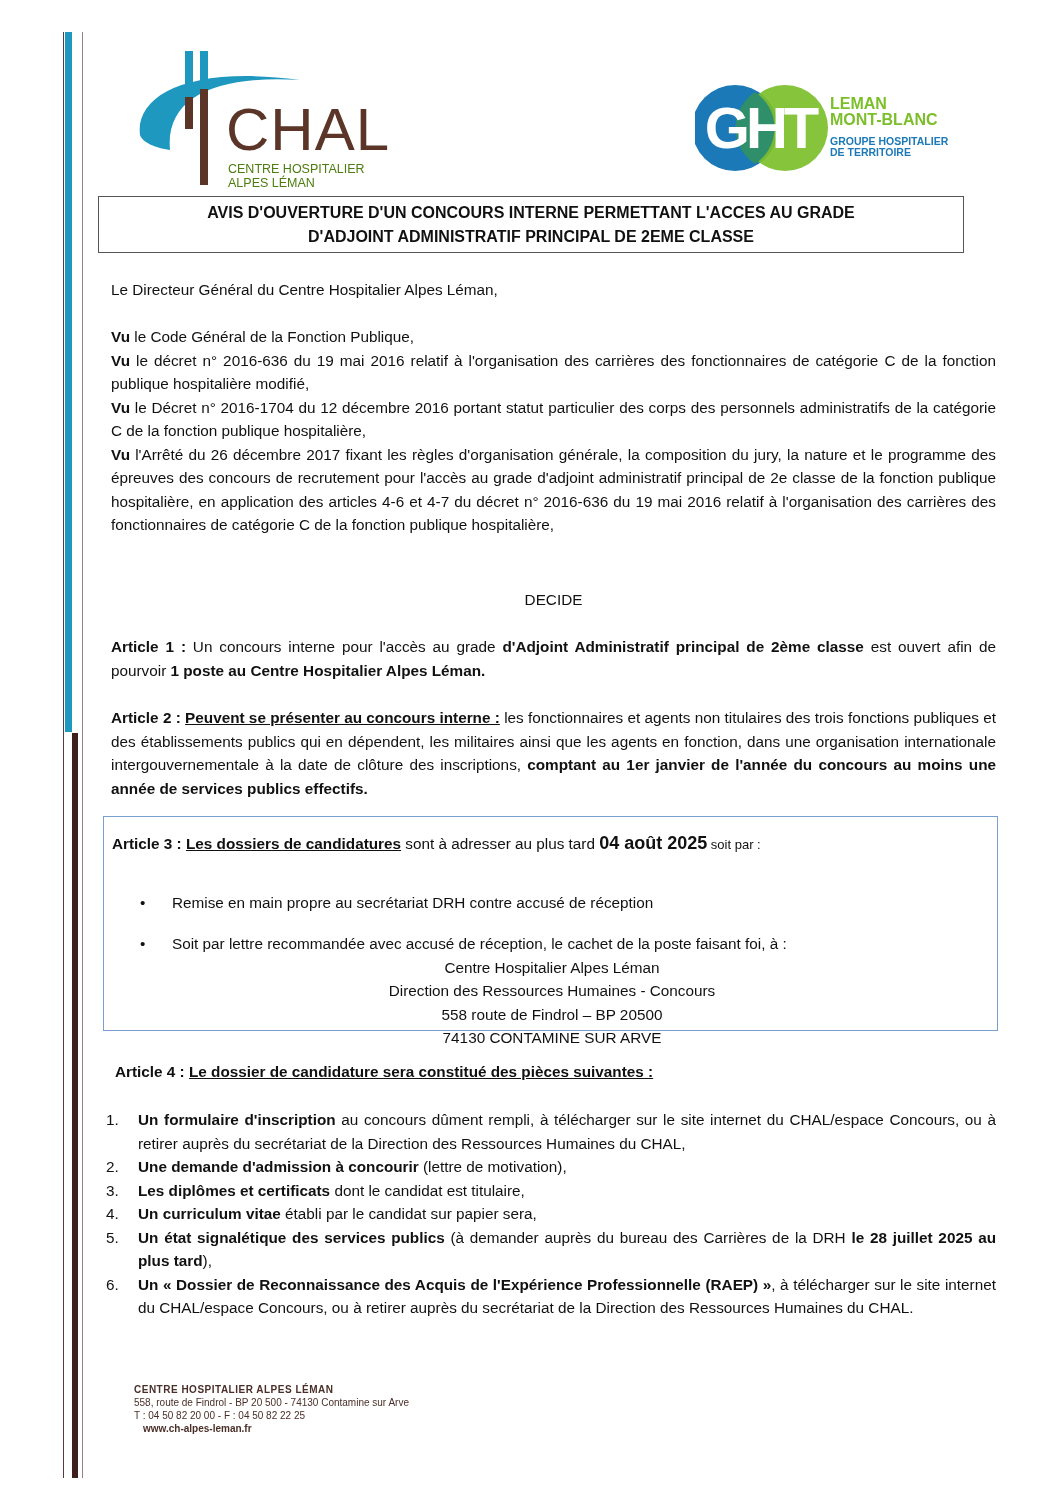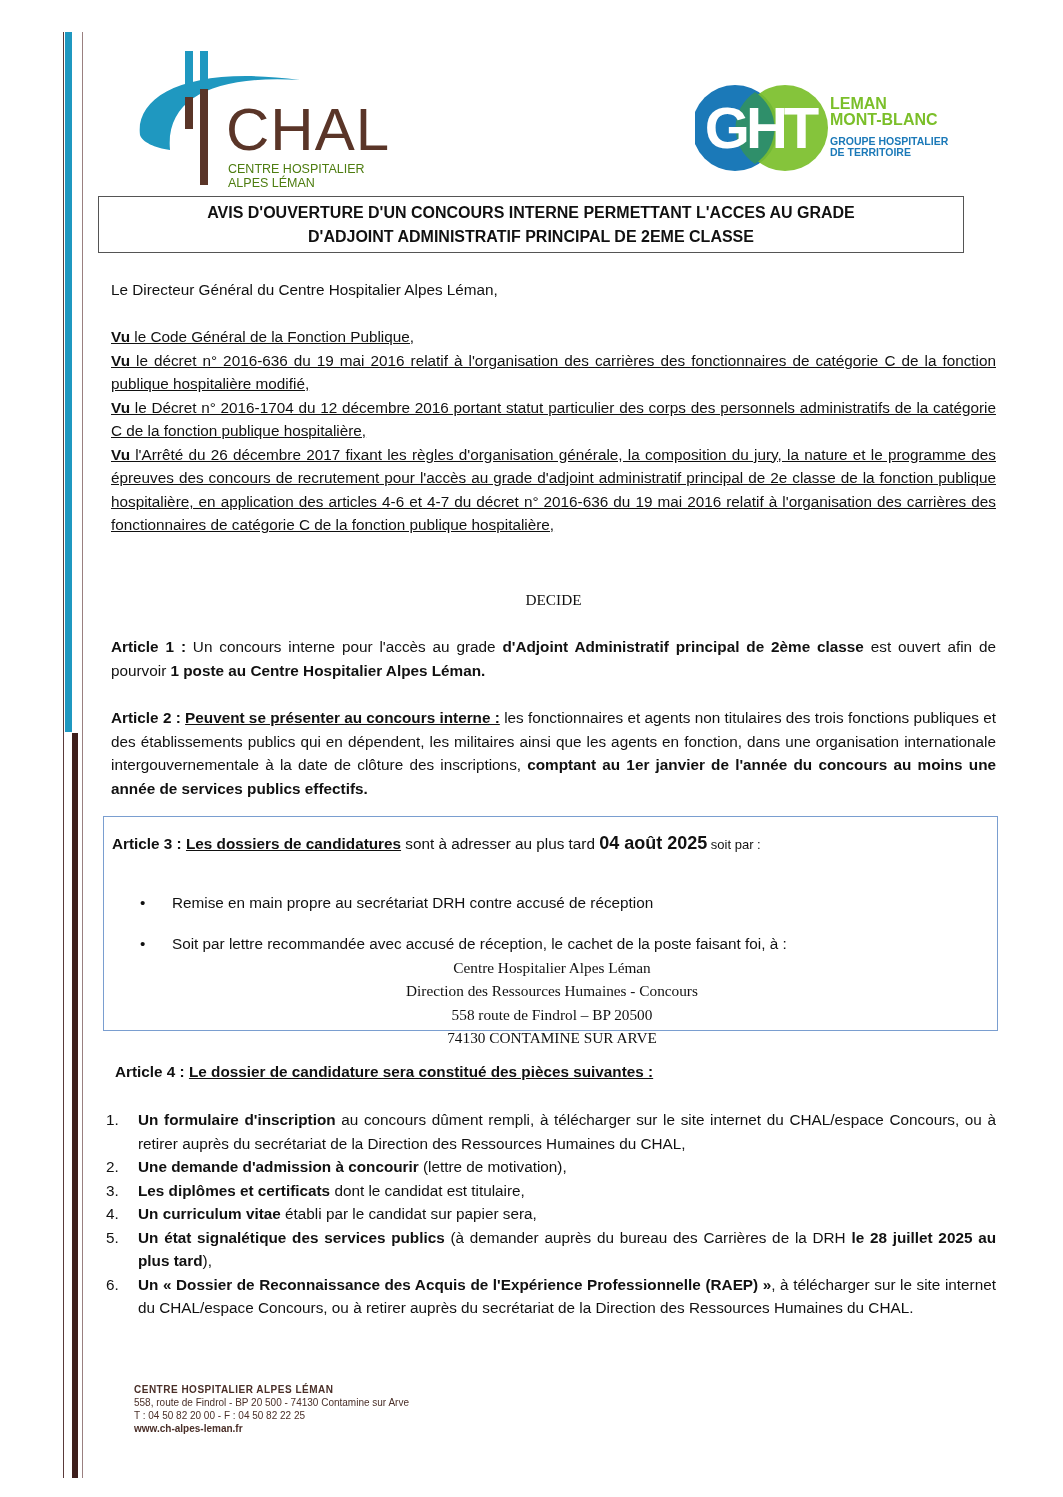--- a/index.html
+++ b/index.html
@@ -13,30 +13,30 @@
   .ght-logo { position:absolute; left:695px; top:80px; width:300px; height:95px; }
   .ght-text { position:absolute; left:830px; top:96px; line-height:1; }
   .ght-l1 { color:#7bbf2a; font-weight:bold; font-size:16px; }
   .ght-l3 { color:#1b79b8; font-weight:bold; font-size:10.5px; margin-top:8px; }
   .title-box { position:absolute; left:98px; top:196px; width:864px; height:55px; border:1px solid #555; text-align:center; }
   .title-box div { font-size:16px; font-weight:bold; line-height:24px; }
   .title-box .t1 { margin-top:4px; }
   .body { position:absolute; left:111px; width:885px; font-size:15.3px; line-height:23.5px; text-align:justify; }
   .b { font-weight:bold; }
   .u { text-decoration:underline; }
-  .center { text-align:center;font-family:Liberation Serif, serif; }
+  .center { text-align:center; }
   .art3-box { position:absolute; left:103px; top:816px; width:893px; height:213px; border:1.5px solid #7a9ed0; }
   .bullet-item { position:relative; padding-left:60px; }
   .bullet-item::before { content:"•"; position:absolute; left:28px; }
   ol.pieces { list-style:none; margin:0; padding:0; }
   ol.pieces li { position:relative; padding-left:26px; }
   ol.pieces li .num { position:absolute; left:-6px; }
   .footer { position:absolute; left:134px; top:1383px; font-size:10px; line-height:13px; color:#4a2f28; }
   .footer .f-title { font-weight:bold; letter-spacing:0.5px; }
-  .footer .f-web { font-weight:bold; }
+  .footer .f-web { font-weight:bold;margin-left:9px; }
 </style>
 </head>
 <body>
 
 <div class="vline" style="left:63px; top:32px; height:1446px;"></div>
 <div class="bar-blue"></div>
 <div class="bar-brown"></div>
 <div class="vline" style="left:82px; top:32px; height:1446px; background:#9a8080;"></div>
 
 <div>
@@ -69,21 +69,21 @@
   </div>
 </div>
 
 <div class="title-box">
   <div class="t1">AVIS D'OUVERTURE D'UN CONCOURS INTERNE PERMETTANT L'ACCES AU GRADE</div>
   <div>D'ADJOINT ADMINISTRATIF PRINCIPAL DE 2EME CLASSE</div>
 </div>
 
 <div class="body" style="top:278px;">Le Directeur Général du Centre Hospitalier Alpes Léman,</div>
 
-<div class="body" style="top:325px;text-decoration:underline;">
+<div class="body" style="top:325px;">
   <div><span class="b">Vu</span><span> le Code Général de la Fonction Publique,</span></div>
   <div><span class="b">Vu</span><span> le décret n° 2016-636 du 19 mai 2016 relatif à l'organisation des carrières des fonctionnaires de catégorie C de la fonction publique hospitalière modifié,</span></div>
   <div><span class="b">Vu</span><span> le Décret n° 2016-1704 du 12 décembre 2016 portant statut particulier des corps des personnels administratifs de la catégorie C de la fonction publique hospitalière,</span></div>
   <div><span class="b">Vu</span><span> l'Arrêté du 26 décembre 2017 fixant les règles d'organisation générale, la composition du jury, la nature et le programme des épreuves des concours de recrutement pour l'accès au grade d'adjoint administratif principal de 2e classe de la fonction publique hospitalière, en application des articles 4-6 et 4-7 du décret n° 2016-636 du 19 mai 2016 relatif à l'organisation des carrières des fonctionnaires de catégorie C de la fonction publique hospitalière,</span></div>
 </div>
 
 <div class="body center b" style="top:588px; font-weight:normal;">DECIDE</div>
 
 <div class="body" style="top:635px;">
   <span class="b">Article 1 :</span><span> Un concours interne pour l'accès au grade </span><span class="b">d'Adjoint Administratif principal de 2ème classe</span><span> est ouvert afin de pourvoir </span><span class="b">1 poste au Centre Hospitalier Alpes Léman.</span>

